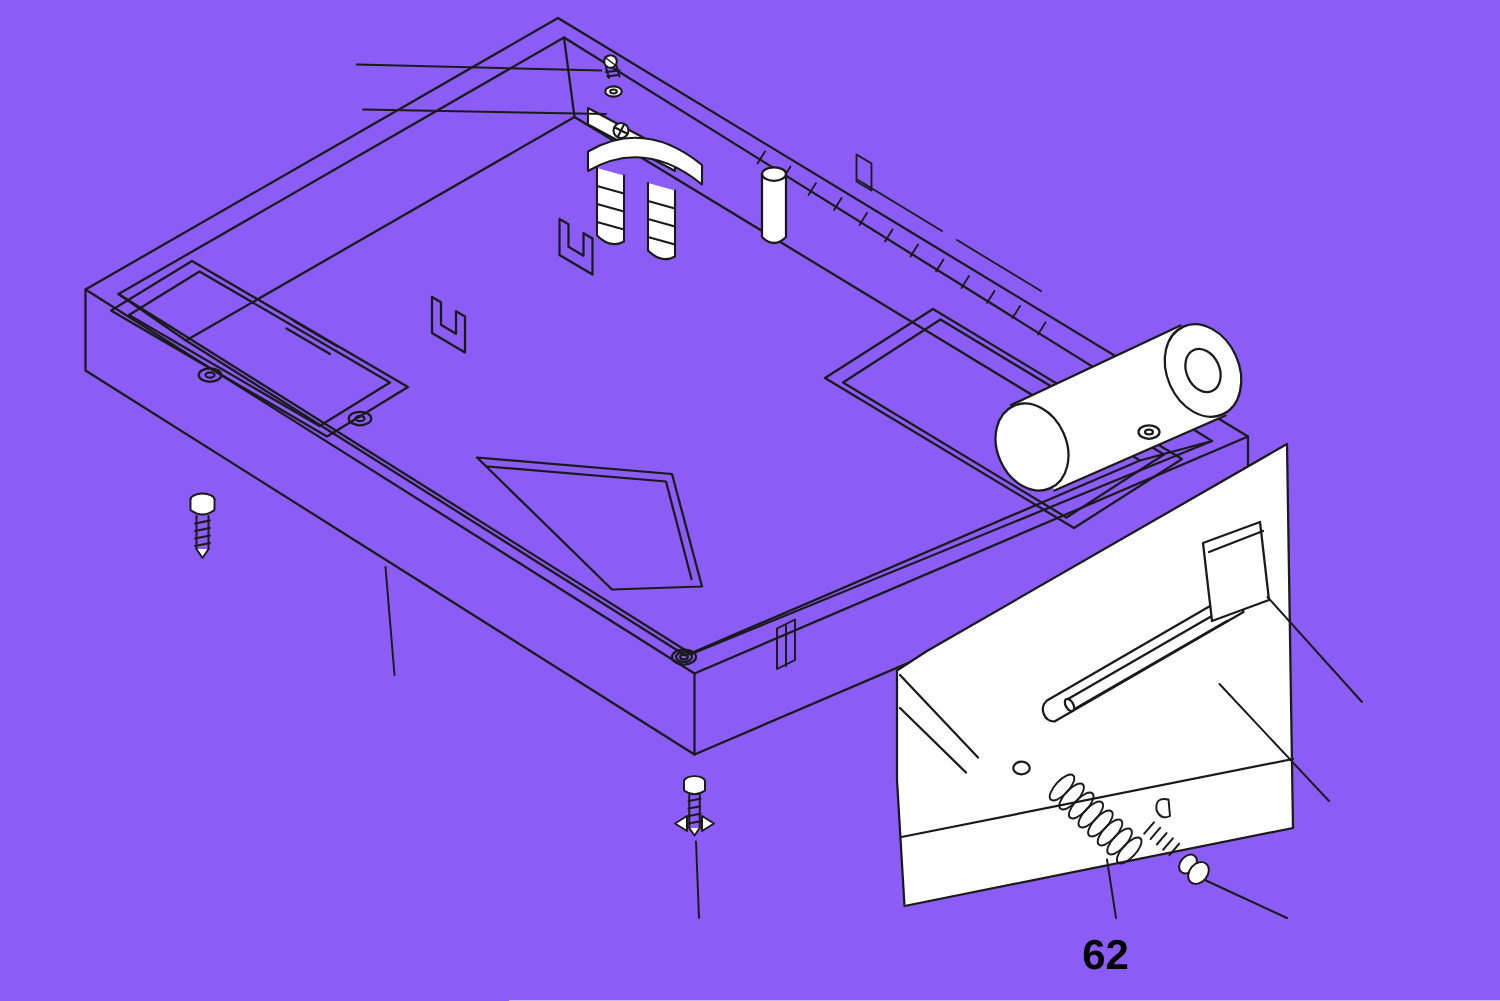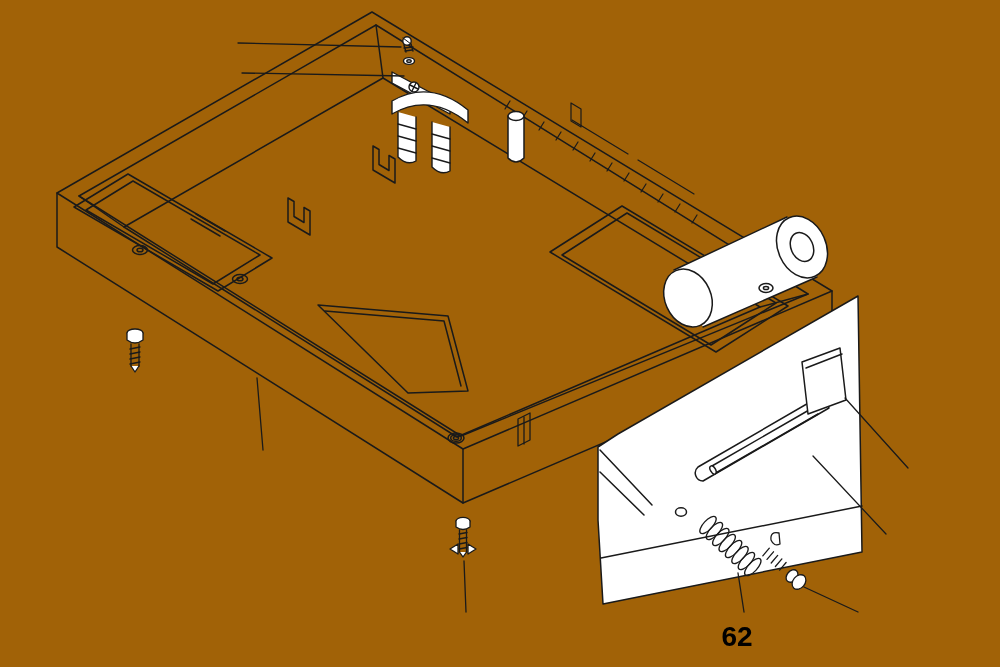--- a/index.html
+++ b/index.html
@@ -1,20 +1,20 @@
 <!DOCTYPE html>
 <html><head>
 <meta charset="utf-8">
 <title>Diagram</title>
 <style>
   html,body { margin:0; padding:0; background:#ffffff; }
   .stage {
     position:relative;
     width:1000px; height:667px;
-    background:#a16207;
+    background:#8b5cf6;
     font-family:"Liberation Sans", sans-serif;
     overflow:hidden;
   }
   svg { display:block; }
   .part-label {
     font-family:"Liberation Sans", sans-serif;
     font-weight:bold;
     font-size:28px;
     fill:#000000;
   }

